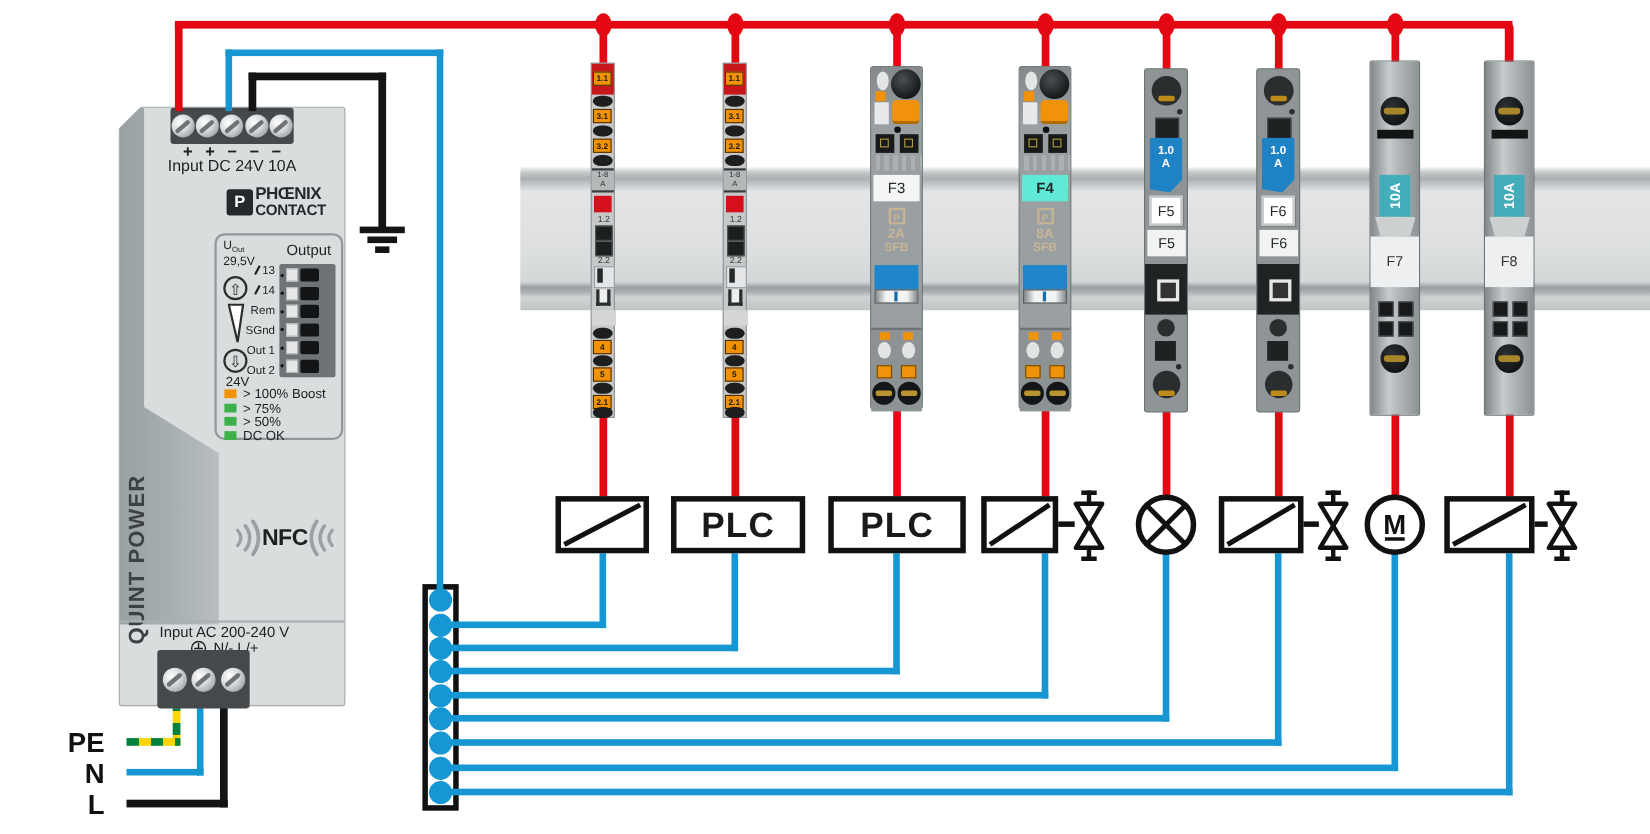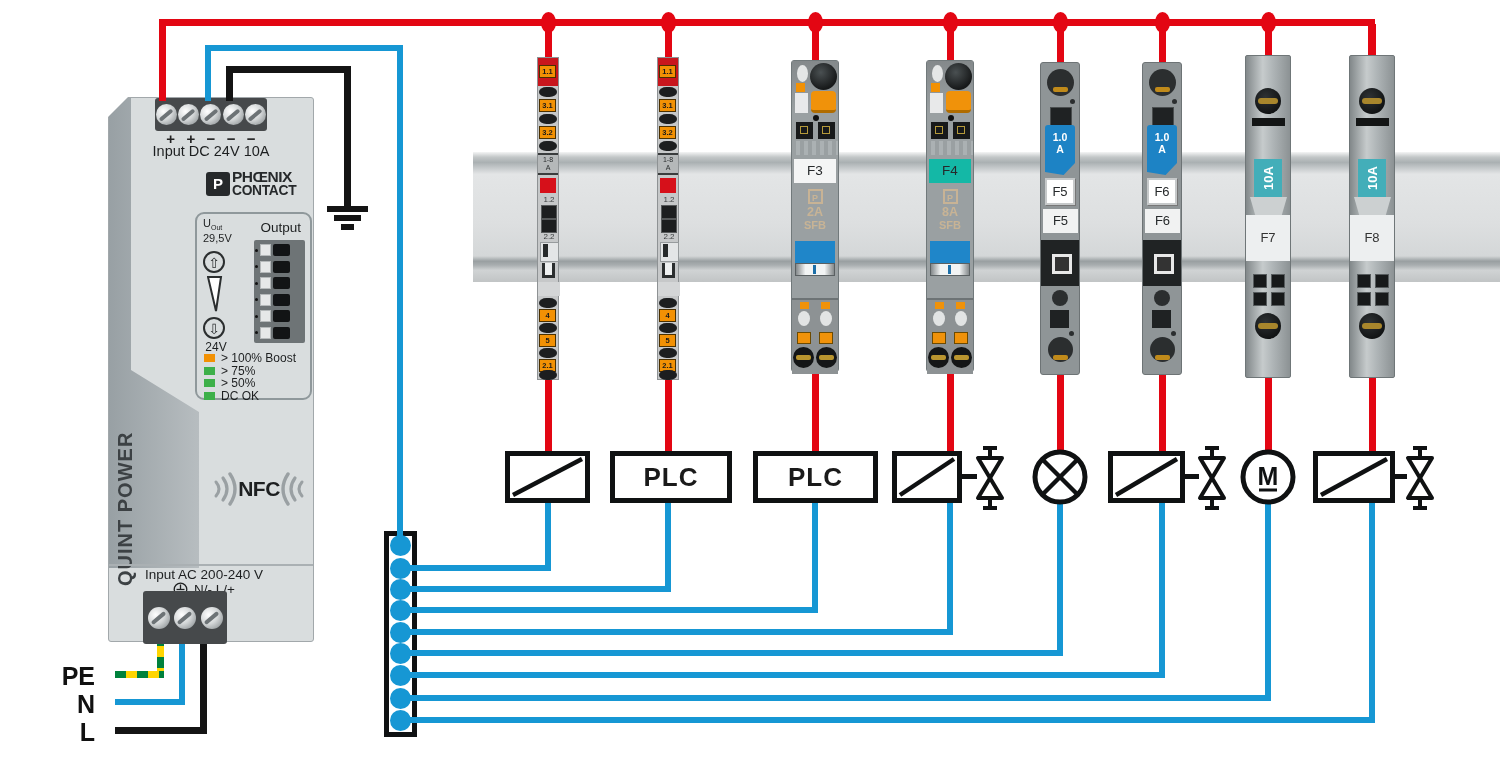--- a/index.html
+++ b/index.html
@@ -62,21 +62,21 @@
            align-items:center;justify-content:center;gap:1px;}
   .nfc-t{font-size:21px;font-weight:900;color:#1d1f20;letter-spacing:-0.5px;}
   .divid{position:absolute;left:0;top:466px;width:204px;height:2px;background:#aab0b3;}
   .inlab{position:absolute;left:0;top:469px;width:190px;text-align:center;
          font-size:13.5px;color:#1d1f20;}
   .inlab2{position:absolute;left:0;top:484px;width:190px;text-align:center;
           font-size:13.5px;color:#1d1f20;display:flex;align-items:center;justify-content:center;gap:6px;}
   .mains-lb{position:absolute;width:62px;text-align:right;font-size:25px;font-weight:bold;color:#111;}
   .loadbox{position:absolute;top:451px;height:52px;background:#fff;border:5px solid #0f1112;
            box-sizing:border-box;z-index:6;display:flex;align-items:center;justify-content:center;}
-  .plc-t{font-size:26px;font-weight:bold;color:#1a1a1a;letter-spacing:1px;}
+  .plc-t{font-size:32px;font-weight:bold;color:#1a1a1a;letter-spacing:1px;}
   svg{display:block;}
 </style>
 </head>
 <body>
 
 <div class="stage" id="stage">
 
   <div class="a" style="left:473px;top:152px;width:1027px;height:130px;z-index:1;
        background:linear-gradient(180deg,#f4f5f5 0%,#c2c6c7 4%,#aab0b2 8%,#e3e5e6 17%,#dddfe0 55%,#d4d7d8 80%,#999fa1 84%,#a9aeb0 87%,#d0d3d4 91%,#c1c4c5 100%);"></div>
 
@@ -123,20 +123,28 @@
       </span>
     </div>
 
     <div class="panel">
       <div class="uout">
         <div><span>U</span><sub style="font-size:7px;">Out</sub></div>
         <div>29,5V</div>
       </div>
       <div class="sig">Output</div>
 
+      <div class="pin-col">
+        <span class="pin"><i class="tick"></i><span>13</span></span>
+        <span class="pin"><i class="tick"></i><span>14</span></span>
+        <span class="pin">Rem</span>
+        <span class="pin">SGnd</span>
+        <span class="pin">Out 1</span>
+        <span class="pin">Out 2</span>
+      </div>
 
       <div class="conn">
         <div class="conn-row">
             <i class="conn-dot"></i>
             <i class="conn-slot"></i>
             <i class="conn-sq"></i>
           </div>
         <div class="conn-row">
             <i class="conn-dot"></i>
             <i class="conn-slot"></i>
@@ -391,21 +399,21 @@
       <div style="position: absolute; left: 3px; top: 32px; width: 13px; height: 20px; background: rgb(232, 233, 234);"></div>
       <div style="position: absolute; left: 19px; top: 30px; width: 25px; height: 22px; background: rgb(240, 146, 10); border-radius: 4px; border-bottom: 3px solid rgb(176, 108, 0); box-sizing: border-box;"></div>
       <div style="position: absolute; left: 21px; top: 54px; width: 6px; height: 6px; background: rgb(17, 17, 17); border-radius: 50%;"></div>
       <div style="position: absolute; left: 4px; top: 61px; width: 17px; height: 17px; background: rgb(23, 25, 26);">
         <div style="position: absolute; left: 4px; top: 4px; width: 8px; height: 8px; border: 1.5px solid rgb(181, 154, 58); box-sizing: border-box;"></div>
       </div>
       <div style="position: absolute; left: 26px; top: 61px; width: 17px; height: 17px; background: rgb(23, 25, 26);">
         <div style="position: absolute; left: 4px; top: 4px; width: 8px; height: 8px; border: 1.5px solid rgb(181, 154, 58); box-sizing: border-box;"></div>
       </div>
       <div style="position: absolute; left: 0px; top: 80px; width: 46px; height: 14px; background: repeating-linear-gradient(90deg, rgb(154, 160, 162) 0px, rgb(154, 160, 162) 4px, rgb(171, 177, 179) 4px, rgb(171, 177, 179) 8px);"></div>
-      <div style="position: absolute; left: 2px; top: 98px; width: 42px; height: 24px; background: #14b8a6; font-size: 13.5px; color: rgb(38, 41, 43); text-align: center; line-height: 24px;">F4</div>
+      <div style="position: absolute; left: 2px; top: 98px; width: 42px; height: 24px; background: #5eead4; font-size: 13.5px; color: rgb(38, 41, 43); text-align: center; line-height: 24px; font-weight: bold;">F4</div>
       <div style="position: absolute; left: 3px; top: 128px; width: 40px; height: 52px; text-align: center; color: rgb(205, 182, 148); opacity: 0.9;">
         <div style="position: relative; margin: 0px auto 1px; width: 15px; height: 15px; border: 2px solid rgb(205, 182, 148); font-size: 9px; font-weight: bold; line-height: 14px; box-sizing: border-box;">P</div>
         <div style="position: static; font-size: 12.5px; font-weight: bold;">8A</div>
         <div style="position: static; font-size: 11px; font-weight: bold;">SFB</div>
       </div>
       <div style="position: absolute; left: 3px; top: 180px; width: 40px; height: 22px; background: rgb(31, 134, 201);"></div>
       <div style="position: absolute; left: 3px; top: 202px; width: 40px; height: 13px; border: 1px solid rgb(90, 96, 98); box-sizing: border-box; background: linear-gradient(90deg, rgb(132, 137, 139), rgb(242, 244, 244) 25%, rgb(242, 244, 244) 75%, rgb(132, 137, 139));"></div>
       <div style="position: absolute; left: 21px; top: 204px; width: 3px; height: 9px; background: rgb(29, 111, 168);"></div>
       <div style="position: absolute; left: 0px; top: 237px; width: 46px; height: 74px; background: rgb(141, 146, 148); border-top: 2px solid rgb(109, 115, 117);"></div>
       <div style="position: absolute; left: 8px; top: 241px; width: 9px; height: 7px; background: rgb(240, 146, 10);"></div>

